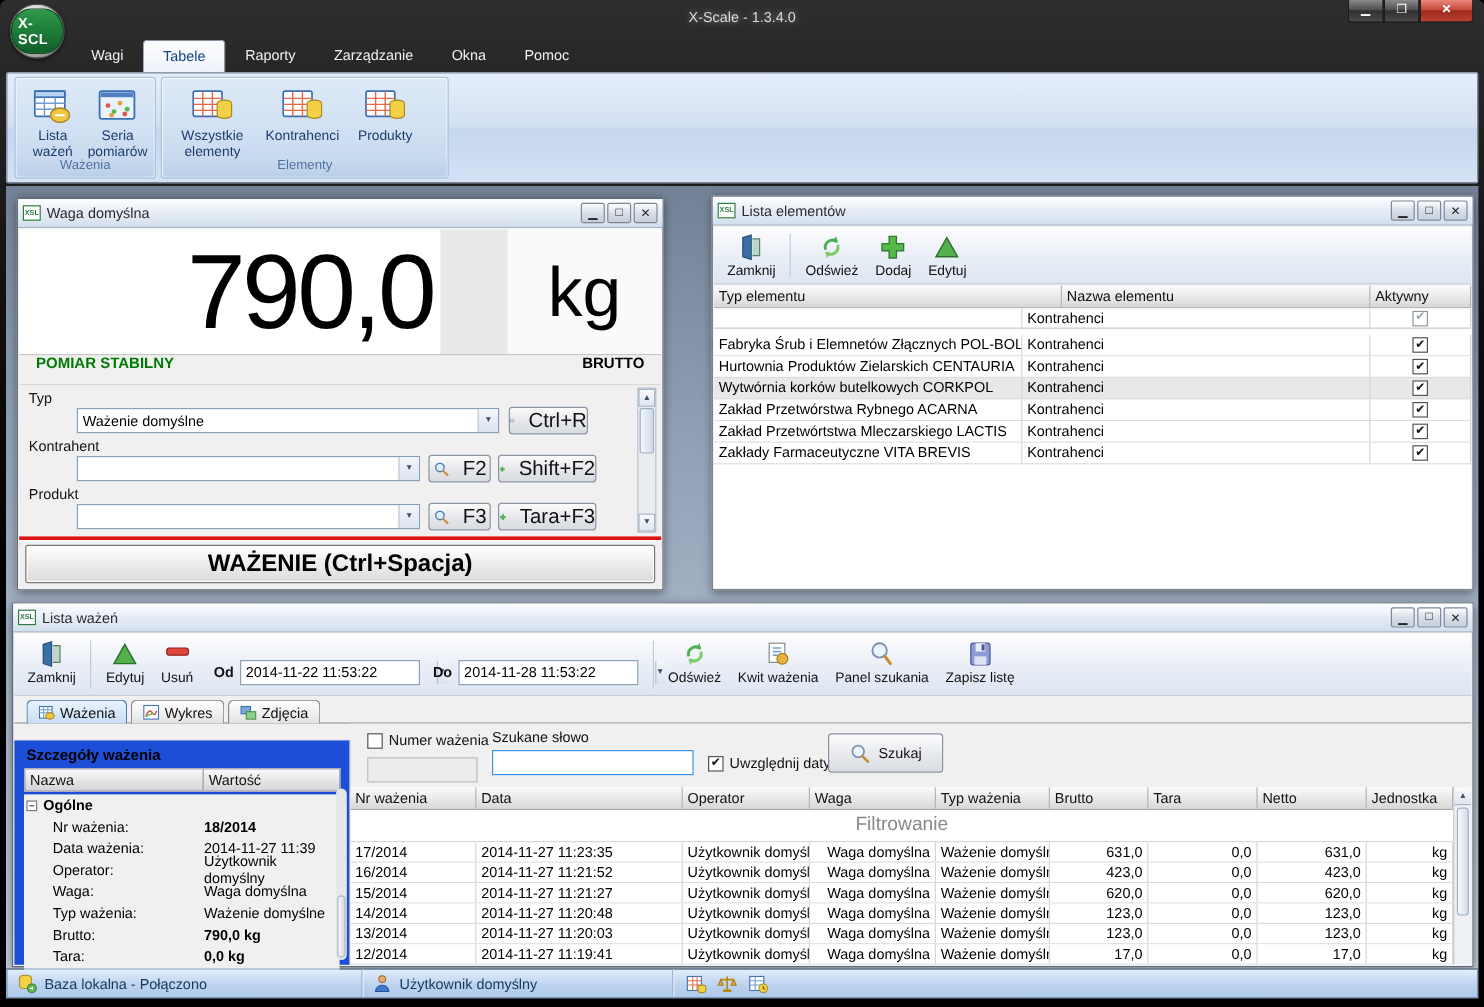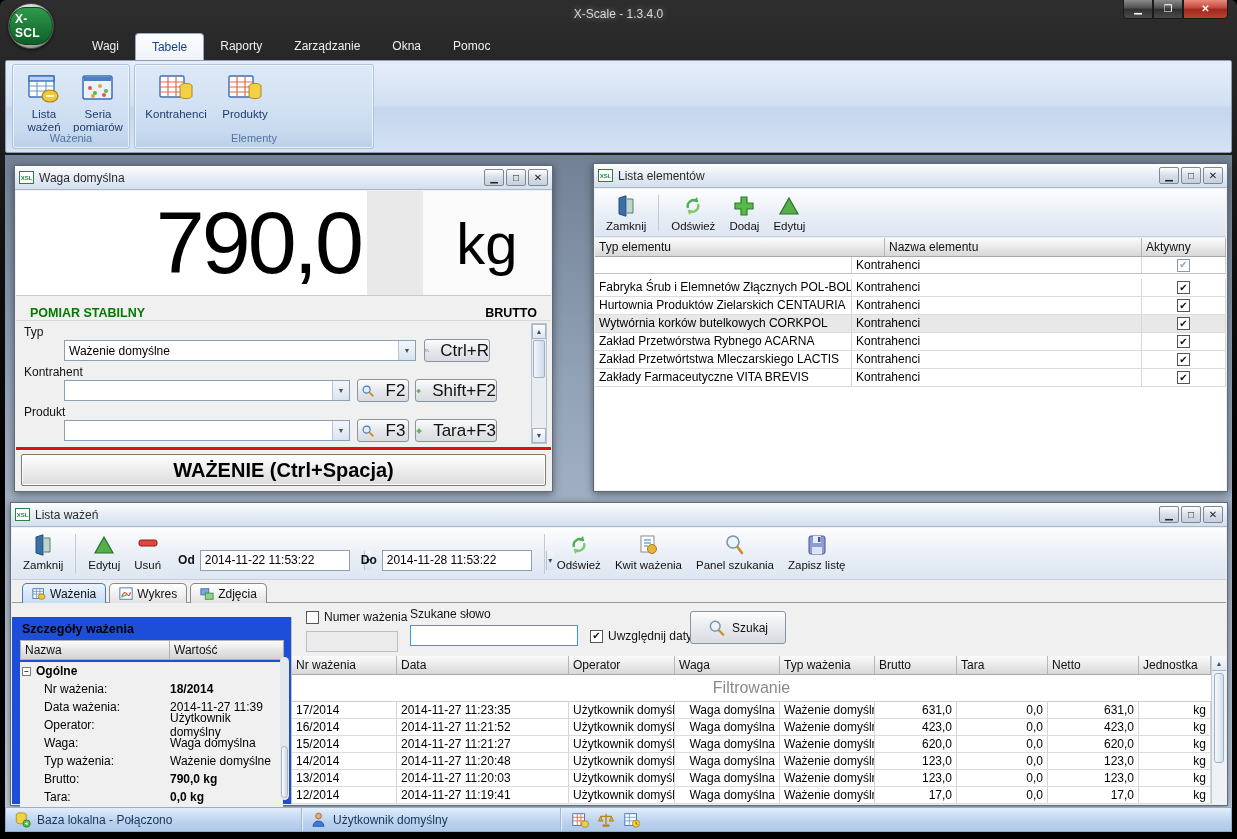--- a/index.html
+++ b/index.html
@@ -12,21 +12,21 @@
   .window-title { position:absolute; left:0; right:0; top:7px; text-align:center; color:#d8d8d8; font-size:12px; text-shadow:0 0 6px rgba(255,255,255,.45); }
   .logo { position:absolute; left:8px; top:3px; width:46px; height:46px; border-radius:50%; background:radial-gradient(circle at 35% 30%, #ffffff, #c9c9c9 45%, #8a8a8a 85%); border:1px solid #4a4a4a; box-shadow:0 1px 3px rgba(0,0,0,.7); z-index:30; display:flex; align-items:center; justify-content:center; }
   .logo-badge { background:linear-gradient(#2f9a4b,#0e5f27); border-radius:45% / 60%; padding:4px 5px; color:#fff; font-weight:bold; font-size:12px; letter-spacing:.3px; border:1px solid #0a4a1e; }
   .winbtns { position:absolute; right:9px; top:0; display:flex; z-index:40; }
   .winbtn { width:30px; height:19px; border:1px solid #1a1a1a; border-top:none; background:linear-gradient(#8a8a8a,#4f4f4f 45%,#303030 50%,#4a4a4a); color:#fff; font-size:10px; display:flex; align-items:center; justify-content:center; }
   .winbtn.min { border-radius:0 0 0 4px; }
   .winbtn.close { width:45px; border-radius:0 0 4px 0; background:linear-gradient(#e98a7d,#c4473a 45%,#9c2a1e 50%,#b9402f); font-weight:bold; }
   .winbtn span { transform:translateY(-1px); }
 
   
-  .tabstrip { position:absolute; left:76px; top:33px; height:27px; display:flex; z-index:20; }
+  .tabstrip { position:absolute; left:60px; top:33px; height:27px; display:flex; z-index:20; }
   .rtab { color:#f0f0f0; padding:6px 16px 5px; font-size:12px; border-radius:4px 4px 0 0; }
   .rtab.active { background:linear-gradient(#fdfdfd,#eef3fa); color:#15428b; border:1px solid #9aa8bd; border-bottom:none; }
 
   
   .ribbon { position:absolute; left:5px; right:5px; top:60px; height:93px; background:linear-gradient(#e6eefa,#d2e0f2 48%,#c5d6ee 52%,#d4e2f4); border:1px solid #8e9cb2; border-radius:2px; }
   .rgroup { position:absolute; top:3px; bottom:3px; border:1px solid #aec3de; border-radius:3px; background:linear-gradient(#dde9f7,#cfdff2 60%,#c2d5ec); box-shadow:inset 0 0 0 1px rgba(255,255,255,.6); }
   .rgroup-label { position:absolute; left:1px; right:1px; bottom:1px; height:15px; text-align:center; color:#4f74a2; font-size:11px; background:linear-gradient(#c8d9ee,#bbd0e9); border-radius:0 0 3px 3px; }
   .ritems { position:absolute; left:4px; right:4px; top:4px; bottom:17px; display:flex; align-items:flex-start; }
   .ritem { width:62px; display:flex; flex-direction:column; align-items:center; padding-top:4px; }
   .ritem svg { width:34px; height:32px; }
@@ -41,21 +41,21 @@
   .cicon { width:15px; height:13px; border:1px solid #2e7d43; background:#fff; color:#2e7d43; font-size:6px; font-weight:bold; display:flex; align-items:center; justify-content:center; margin-right:5px; }
   .ctext { color:#2b2b2b; font-size:12px; }
   .cbtns { margin-left:auto; display:flex; gap:2px; }
   .cbtn { width:20px; height:17px; border:1px solid #7c8797; border-radius:2px; background:linear-gradient(#fdfdfd,#d9dfe8 50%,#c6cfdb); font-size:10px; display:flex; align-items:center; justify-content:center; color:#222; }
 
   
   .display { position:absolute; left:1px; right:1px; top:25px; height:104px; background:#fff; display:flex; align-items:center; }
   .display-value { flex:1; text-align:right; font-size:88px; line-height:96px; letter-spacing:-3px; padding-right:6px; color:#000; }
   .display-gap { width:56px; align-self:stretch; background:#e9e9e9; }
   .display-unit { width:128px; text-align:center; font-size:58px; color:#000; background:#fafafa; align-self:stretch; display:flex; align-items:center; justify-content:center; }
-  .meas-strip { position:absolute; left:1px; right:1px; top:129px; height:26px; background:#f0f0f0; border-top:1px solid #c9c9c9; border-bottom:1px solid #d8d8d8; display:flex; align-items:flex-end; padding:0 14px; }
+  .meas-strip { position:absolute; left:1px; right:1px; top:129px; height:26px; background:#f0f0f0; border-top:1px solid #c9c9c9; border-bottom:1px solid #d8d8d8; display:flex; align-items:flex-start; padding:0 14px; }
   .meas-status { color:#007a00; font-weight:bold; font-size:12.5px; }
   .meas-mode { margin-left:auto; font-weight:bold; font-size:12.5px; color:#000; }
   .wform { position:absolute; left:1px; right:1px; top:155px; height:126px; background:#f0f0f0; }
   .flabel { position:absolute; left:8px; font-size:12px; color:#111; }
   .combo { position:absolute; height:21px; background:#fff; border:1px solid #8aa0b8; display:flex; }
   .combo-text { flex:1; padding:3px 4px; font-size:12px; overflow:hidden; white-space:nowrap; }
   .combo-btn { width:17px; border-left:1px solid #b5c4d4; background:linear-gradient(#f4f7fb,#d9e3ef); display:flex; align-items:center; justify-content:center; font-size:7px; color:#41506b; }
   .fbtn { position:absolute; height:23px; border:1px solid #8a94a2; border-radius:3px; background:linear-gradient(#fcfcfc,#e6e8ec 50%,#d8dbe0); display:flex; align-items:center; justify-content:center; gap:11px; font-size:17px; color:#111; }
   .fbtn svg { width:14px; height:14px; }
   .vscroll { position:absolute; width:16px; background:#e9edf2; border:1px solid #b9c2cf; display:flex; flex-direction:column; }
@@ -189,20 +189,29 @@
               <circle cx="12" cy="23" r="2" fill="#e8a23c"></circle>
               <circle cx="23" cy="22" r="2" fill="#e2574c"></circle>
             </svg>
           <div class="ritem-label">Seria pomiarów</div>
         </div>
       </div>
       <div class="rgroup-label">Ważenia</div>
     </div>
     <div class="rgroup" style="left:128px; width:240px;">
       <div class="ritems">
+        <div class="ritem" style="width:76px">
+          <svg viewBox="0 0 34 32">
+              <rect x="1" y="3" width="24" height="21" rx="1.5" fill="#fff" stroke="#3b6fb5" stroke-width="1.4"></rect>
+              <path d="M1 9h24M1 14h24M1 19h24M9 3v21M17 3v21" stroke="#e06a4a" stroke-width="1.2" fill="none"></path>
+              <ellipse cx="27" cy="13" rx="6" ry="2.6" fill="#f3d147" stroke="#a98a1f"></ellipse>
+              <path d="M21 13v10c0 1.4 2.7 2.6 6 2.6s6-1.2 6-2.6V13" fill="#f3d147" stroke="#a98a1f"></path>
+            </svg>
+          <div class="ritem-label">Wszystkie elementy</div>
+        </div>
         <div class="ritem" style="width:74px">
           <svg viewBox="0 0 34 32">
               <rect x="1" y="3" width="24" height="21" rx="1.5" fill="#fff" stroke="#3b6fb5" stroke-width="1.4"></rect>
               <path d="M1 9h24M1 14h24M1 19h24M9 3v21M17 3v21" stroke="#e06a4a" stroke-width="1.2" fill="none"></path>
               <ellipse cx="27" cy="13" rx="6" ry="2.6" fill="#f3d147" stroke="#a98a1f"></ellipse>
               <path d="M21 13v10c0 1.4 2.7 2.6 6 2.6s6-1.2 6-2.6V13" fill="#f3d147" stroke="#a98a1f"></path>
             </svg>
           <div class="ritem-label">Kontrahenci</div>
         </div>
         <div class="ritem" style="width:64px">

